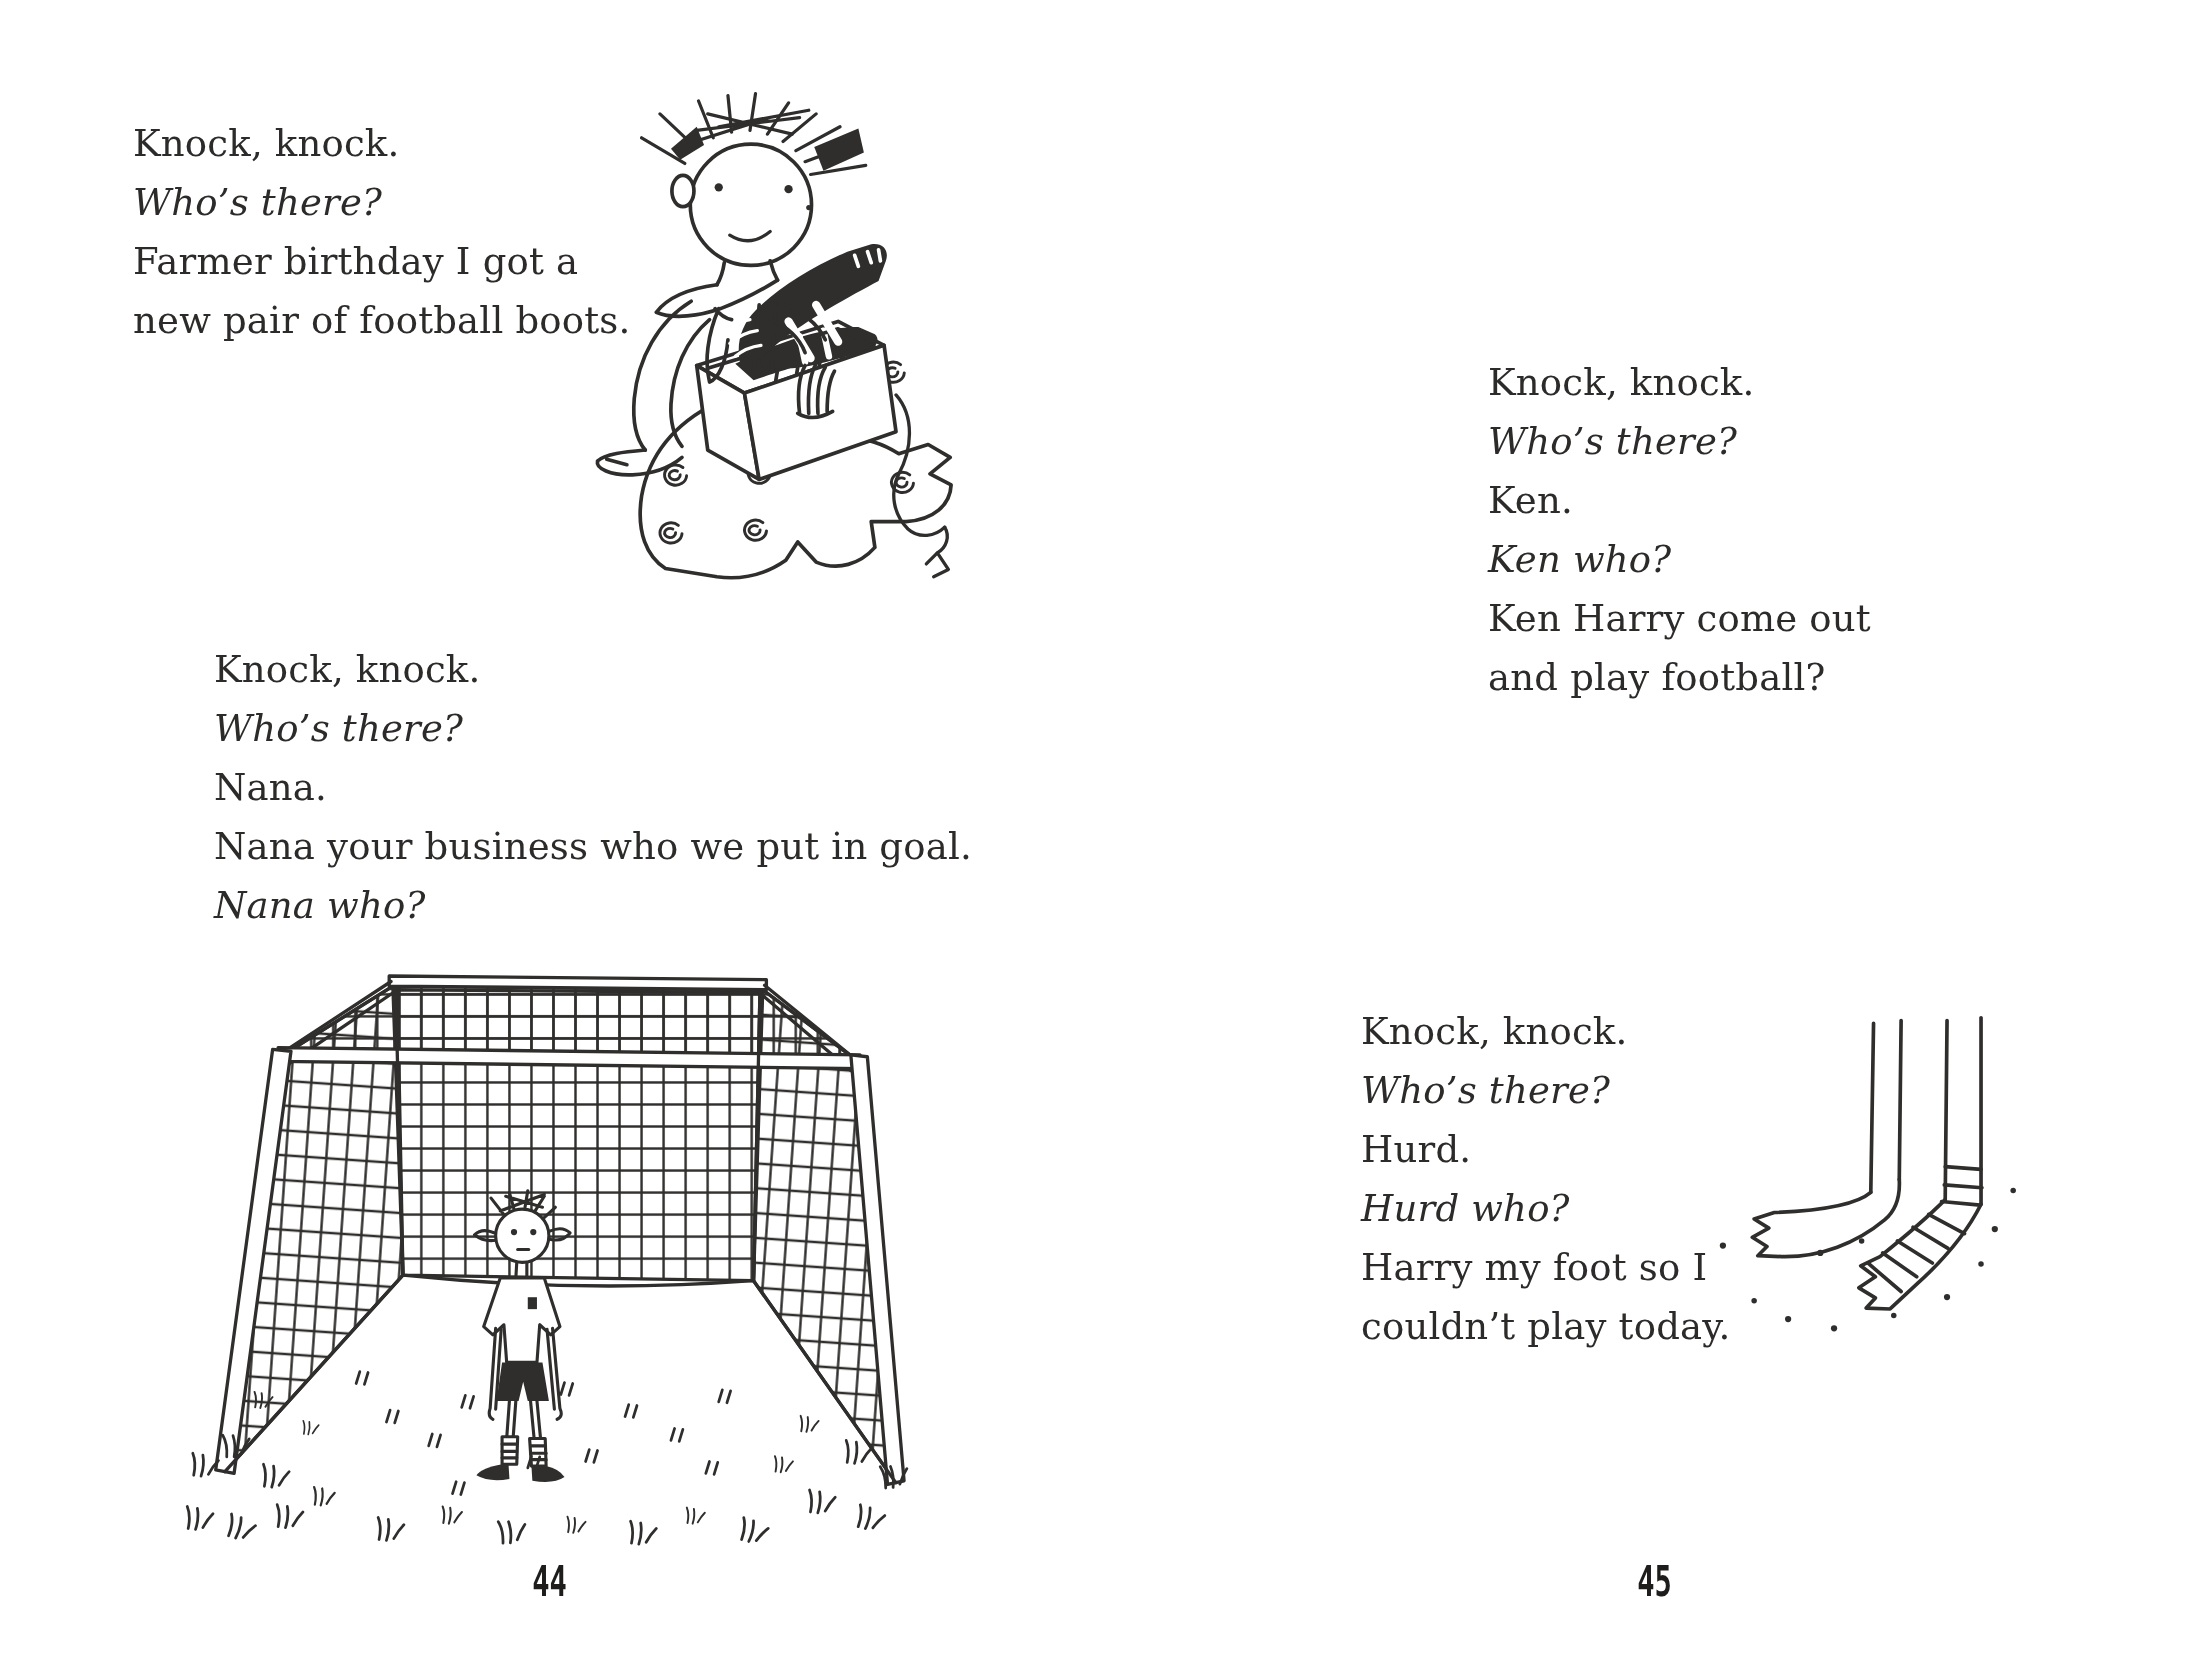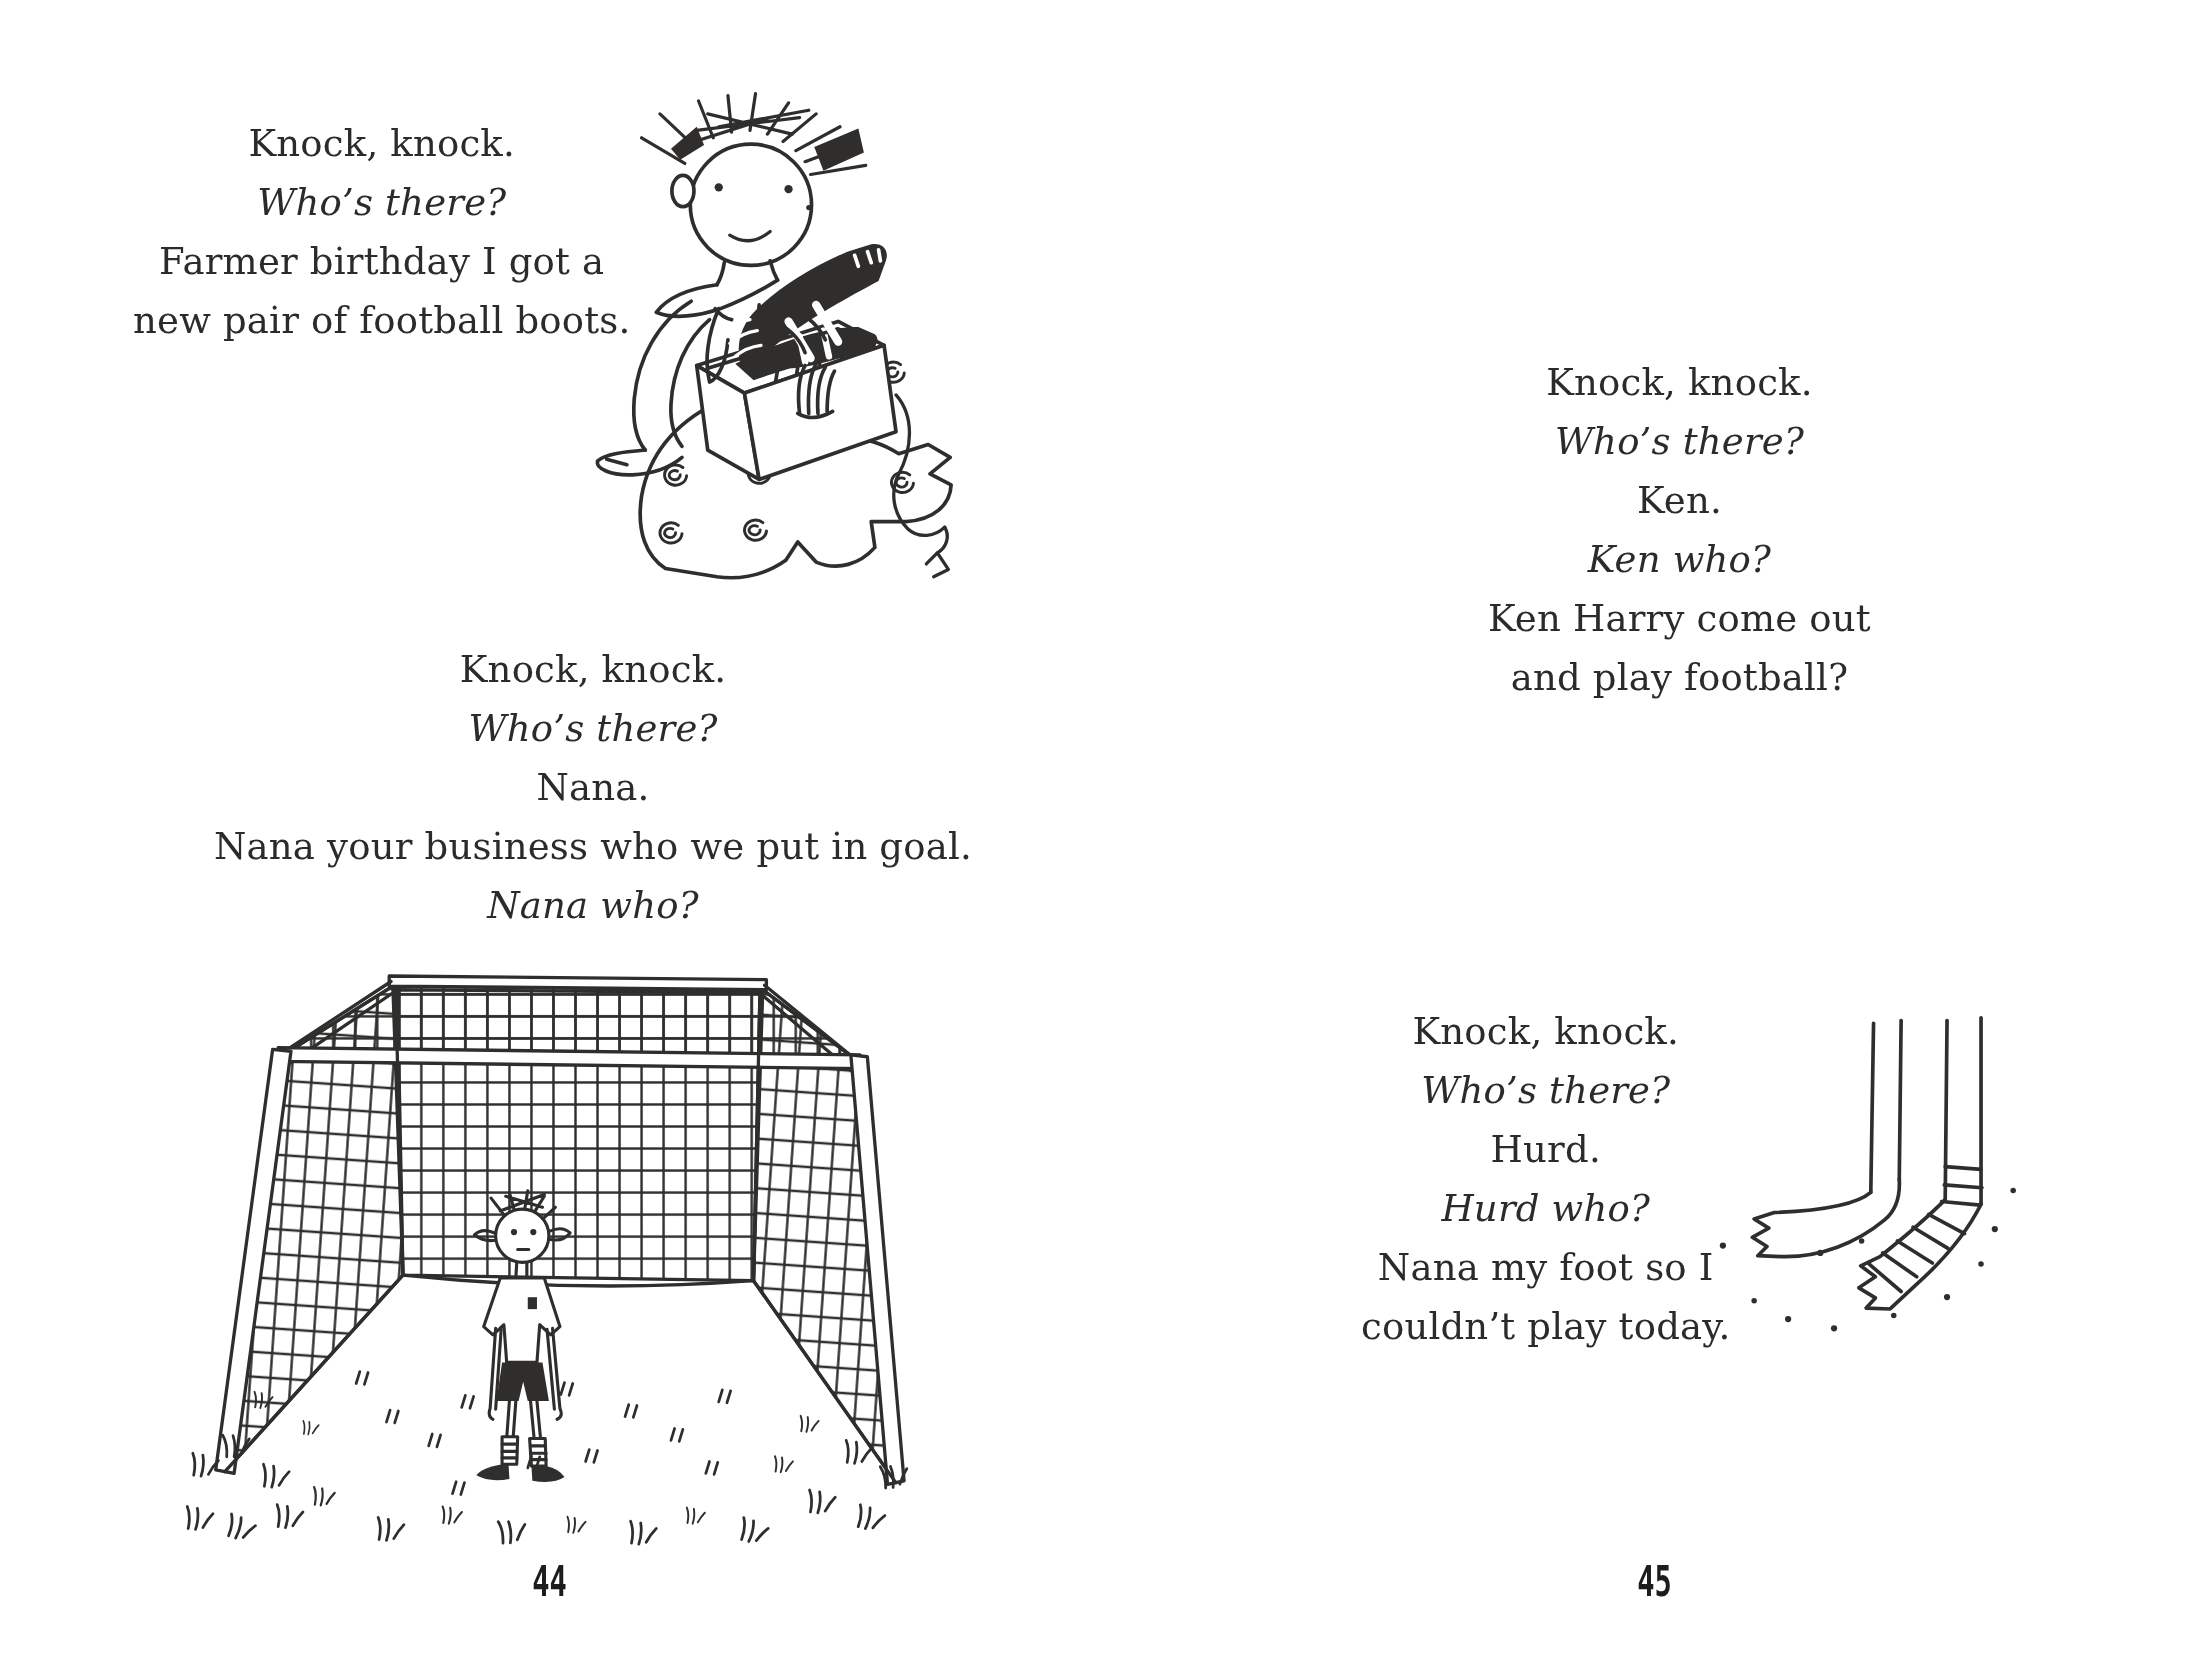--- a/index.html
+++ b/index.html
@@ -11,21 +11,20 @@
     font-family: "DejaVu Serif", "Liberation Serif", serif;
   }
   .spread { position: absolute; inset: 0; }
   .joke {
     position: absolute;
     font-size: 37px;
     line-height: 59px;
     color: #2c2b29;
     letter-spacing: 0.2px;
     white-space: nowrap;
-    text-align: center;
   }
   .joke .line { height: 59px; }
   .joke .line.italic { font-style: italic; }
   .page-number {
     position: absolute;
     width: 83px;
     text-align: center;
     font-family: "DejaVu Sans Mono", "Liberation Mono", monospace;
     font-weight: 700;
     font-size: 40px;
@@ -230,21 +229,21 @@
     <div class="line italic">Ken who?</div>
     <div class="line">Ken Harry come out</div>
     <div class="line">and play football?</div>
   </div>
 
   <div class="joke" style="left:1361px; top:1002px;">
     <div class="line">Knock, knock.</div>
     <div class="line italic">Who’s there?</div>
     <div class="line">Hurd.</div>
     <div class="line italic">Hurd who?</div>
-    <div class="line">Nana my foot so I</div>
+    <div class="line">Harry my foot so I</div>
     <div class="line">couldn’t play today.</div>
   </div>
 
   <div class="illo" style="left:1710px; top:970px;">
     <svg width="317" height="395" viewBox="0 0 345 430">
       <g class="ink-stroke" stroke-width="4">
         <g>
           <path d="M178 58 L175 242 M208 55 L206 228"></path>
           <path d="M175 242 C160 255 120 262 70 264 L48 271 L64 281 L46 291 L62 301 L52 311 L78 312 C120 313 160 297 190 272 C202 262 207 246 206 228"></path>
         </g>

